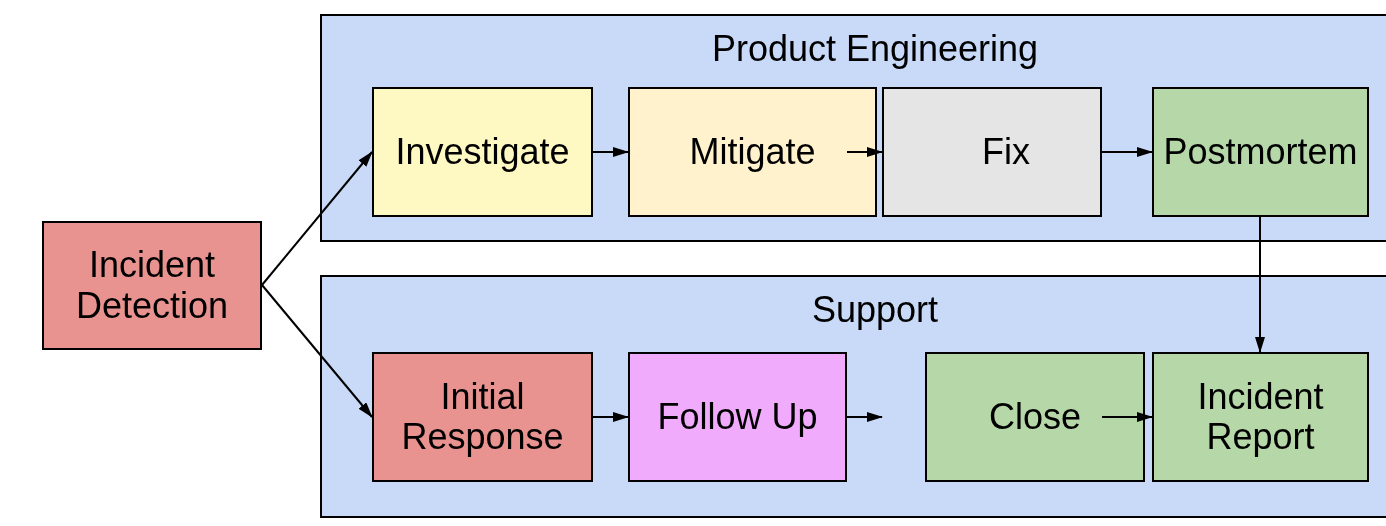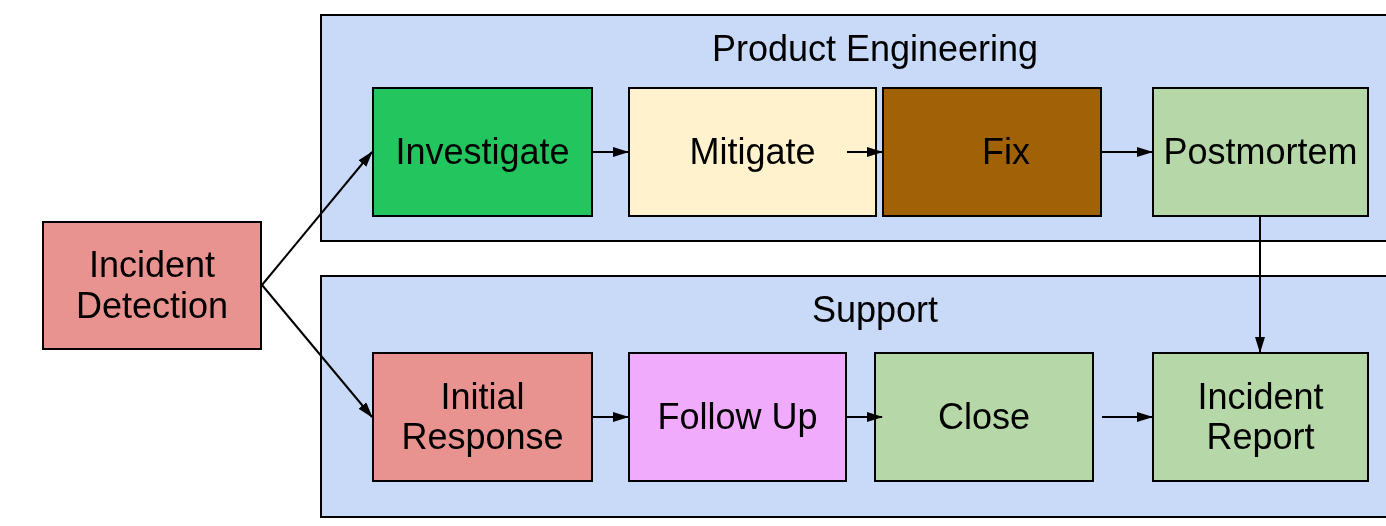--- a/index.html
+++ b/index.html
@@ -58,41 +58,41 @@
 
   <div class="lane" style="left:291px;top:275px;width:1082px;height:243px;">
     <div class="lane-title">Support</div>
   </div>
 
   <div class="node" style="left: 13px; top: 221px; width: 220px; height: 129px; background: rgb(232, 147, 144);">
     <span class="label">Incident
 Detection</span>
   </div>
 
-  <div class="node" style="left: 343px; top: 87px; width: 221px; height: 130px; background: #22c55e;">
+  <div class="node" style="left: 343px; top: 87px; width: 221px; height: 130px; background: #fef9c3;">
     <span class="label">Investigate</span>
   </div>
   <div class="node" style="left: 599px; top: 87px; width: 249px; height: 130px; background: rgb(255, 242, 204);">
     <span class="label">Mitigate</span>
   </div>
-  <div class="node" style="left: 853px; top: 87px; width: 220px; height: 130px; background: #a16207; padding-left: 28px;">
+  <div class="node" style="left: 853px; top: 87px; width: 220px; height: 130px; background: #e5e5e5; padding-left: 28px;">
     <span class="label">Fix</span>
   </div>
   <div class="node" style="left: 1123px; top: 87px; width: 217px; height: 130px; background: rgb(182, 215, 168);">
     <span class="label">Postmortem</span>
   </div>
 
   <div class="node" style="left: 343px; top: 352px; width: 221px; height: 130px; background: rgb(232, 147, 144); text-align: center;">
     <span class="label">Initial
 Response</span>
   </div>
   <div class="node" style="left: 599px; top: 352px; width: 219px; height: 130px; background: #f0abfc;">
     <span class="label">Follow Up</span>
   </div>
-  <div class="node" style="left: 845px; top: 352px; width: 220px; height: 130px; background: rgb(182, 215, 168);">
+  <div class="node" style="left: 896px; top: 352px; width: 220px; height: 130px; background: rgb(182, 215, 168);">
     <span class="label">Close</span>
   </div>
   <div class="node" style="left: 1123px; top: 352px; width: 217px; height: 130px; background: rgb(182, 215, 168);">
     <span class="label">Incident
 Report</span>
   </div>
 
   <svg class="edges" viewBox="0 0 1386 526" xmlns="http://www.w3.org/2000/svg">
     <defs>
       <marker id="arr" markerUnits="userSpaceOnUse" markerWidth="18" markerHeight="12" refX="15" refY="5" orient="auto">

